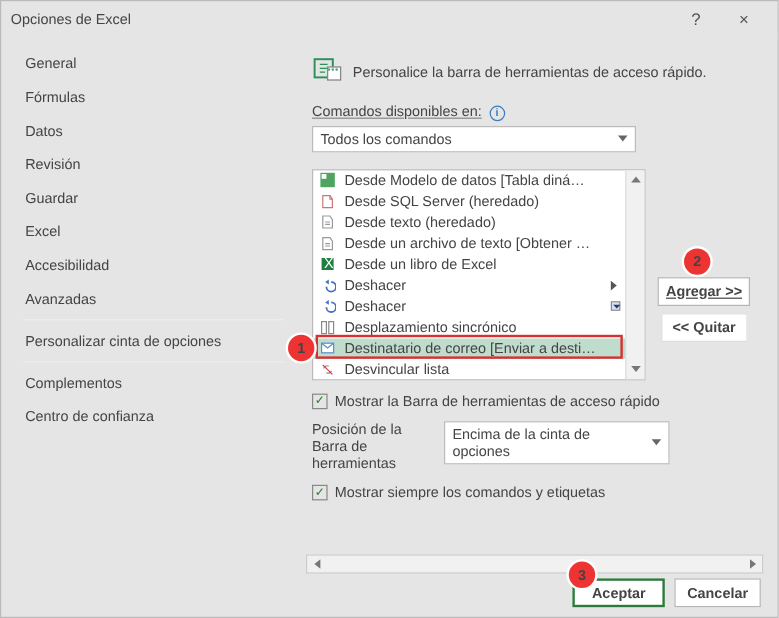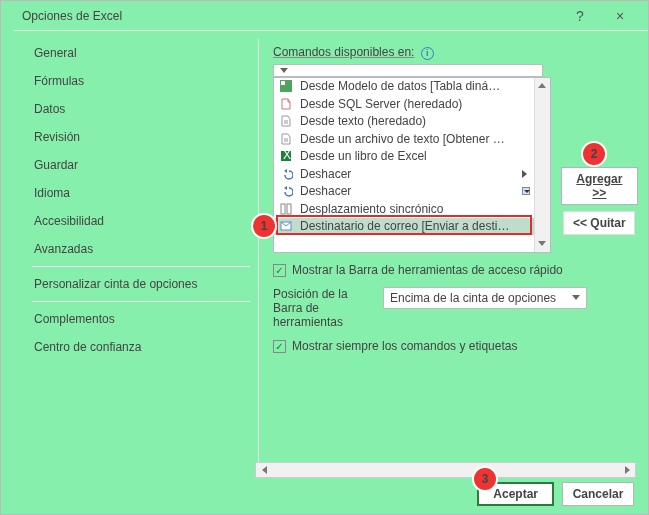--- a/index.html
+++ b/index.html
@@ -1,34 +1,34 @@
 <!DOCTYPE html>
 <html><head>
 <meta charset="utf-8">
 <style>
   * { box-sizing: border-box; margin: 0; padding: 0; font-family: "Segoe UI", Tahoma, sans-serif; font-size: 12px; color: #444; }
   body { background: #fff; width: 649px; height: 515px; }
-  .window { width: 649px; height: 515px; border: 1px solid #bbb; position: relative; background: #86efac; padding-left: 13px; }
+  .window { width: 649px; height: 515px; border: 1px solid #bbb; position: relative; background: #e5e5e5; }
   .titlebar { display: flex; align-items: center; height: 30px; padding: 0 8px; border-bottom: 1px solid #e5e5e5; }
   .titlebar .title { flex: 1; }
   .titlebar .tbtn { width: 40px; text-align: center; font-size: 14px; cursor: pointer; color: #555; }
   .body { display: flex; height: 434px; }
   .sidebar { width: 235px; border-right: 1px solid #e5e5e5; margin: 8px 0 0 10px; }
   .side-item { padding: 7px 10px; cursor: pointer; color: #535353; }
   .side-sep { border-top: 1px solid #eee; margin: 3px 8px; }
   .side-item.selected { background: #d9e8dc; color: #222; }
   .main { flex: 1; padding: 14px 10px 0 14px; position: relative; }
   .header-row { display: flex; align-items: center; gap: 8px; margin-bottom: 12px; }
   .header-icon svg { width: 26px; height: 26px; }
   .label { margin-bottom: 4px; }
   .underline { text-decoration: underline; text-decoration-color: #888; }
   .combo { display: flex; align-items: center; justify-content: space-between; border: 1px solid #bbb; padding: 3px 6px; width: 270px; background: #fff; cursor: pointer; }
   .combo .caret { border-left: 4px solid transparent; border-right: 4px solid transparent; border-top: 5px solid #666; }
   .info-icon { display: inline-flex; align-items: center; justify-content: center; width: 13px; height: 13px; border: 1px solid #3a7bbf; color: #3a7bbf; border-radius: 50%; font-size: 9px; font-weight: bold; margin-left: 3px; cursor: pointer; }
-  .listwrap { display: flex; gap: 10px; }
+  .listwrap { display: flex; gap: 10px; margin-top: 14px; }
   .listbox { width: 278px; height: 176px; border: 1px solid #bbb; position: relative; background: #fff; }
   .scroll-rail { position: absolute; right: 0; top: 0; bottom: 0; width: 16px; border-left: 1px solid #ddd; background: #f1f1f1; }
   .scroll-up, .scroll-down { height: 16px; display: flex; align-items: center; justify-content: center; cursor: pointer; }
   .scroll-up::after { content: ""; border-left: 4px solid transparent; border-right: 4px solid transparent; border-bottom: 5px solid #777; }
   .scroll-down::after { content: ""; border-left: 4px solid transparent; border-right: 4px solid transparent; border-top: 5px solid #777; }
   .li-row { display: flex; align-items: center; height: 17.5px; padding-left: 4px; gap: 6px; cursor: pointer; }
   .li-row .icon { width: 16px; display: flex; justify-content: center; }
   .li-row.sel { background: #c0dccd; }
   .li-row .more { width: 10px; margin-left: auto; margin-right: 18px; }
   .more-caret { border-top: 4px solid transparent; border-bottom: 4px solid transparent; border-left: 5px solid #555; display: inline-block; }
@@ -61,37 +61,51 @@
     <span class="tbtn">×</span>
   </div>
 
   <div class="body">
     <div class="sidebar">
       <div class="side-item"><span>General</span></div>
       <div class="side-item"><span>Fórmulas</span></div>
       <div class="side-item"><span>Datos</span></div>
       <div class="side-item"><span>Revisión</span></div>
       <div class="side-item"><span>Guardar</span></div>
-      <div class="side-item"><span>Idioma</span></div>
+      <div class="side-item"><span>Excel</span></div>
       <div class="side-item"><span>Accesibilidad</span></div>
       <div class="side-item"><span>Avanzadas</span></div>
       <div class="side-sep"></div>
       <div class="side-item"><span>Personalizar cinta de opciones</span></div>
       <div class="side-sep"></div>
       <div class="side-item"><span>Complementos</span></div>
       <div class="side-item"><span>Centro de confianza</span></div>
     </div>
 
     <div class="main">
+      <div class="header-row">
+        <span class="header-icon">
+          <svg viewBox="0 0 24 24">
+              <rect x="2" y="4" width="14" height="14" fill="none" stroke="#2d8f5b" stroke-width="1.5"></rect>
+              <path d="M6 8h6M6 11h6M6 14h4" stroke="#2d8f5b" stroke-width="1"></path>
+              <rect x="12" y="10" width="10" height="10" fill="#fff" stroke="#888"></rect>
+              <circle cx="13" cy="12" r="1" fill="#5a8"></circle>
+              <circle cx="16" cy="12" r="1" fill="#5a8"></circle>
+              <circle cx="19" cy="12" r="1" fill="#5a8"></circle>
+            </svg>
+        </span>
+        <span>Personalice la barra de herramientas de acceso rápido.</span>
+      </div>
 
       <div class="label">
         <span class="underline">Comandos disponibles en:</span>
         <span class="info-icon">i</span>
       </div>
       <div class="combo">
+        <span>Todos los comandos</span>
         <span class="caret"></span>
       </div>
 
       <div class="listwrap list-cluster">
         <div class="listbox">
           <div class="li-row">
               <span class="icon">
                 <svg width="14" height="14">
                   <rect x="1" y="1" width="12" height="12" fill="#3c9a4e" opacity="0.9"></rect>
                   <rect x="2" y="2" width="4" height="4" fill="#fff"></rect>
@@ -165,20 +179,29 @@
               <span>Desplazamiento sincrónico</span>
             </div>
           <div class="li-row sel">
               <span class="icon">
                 <svg width="14" height="14">
                   <rect x="2" y="3" width="10" height="8" fill="#fff" stroke="#5b8bd0"></rect>
                   <path d="M2 3l5 4 5-4" fill="none" stroke="#5b8bd0"></path>
                 </svg>
               </span>
               <span>Destinatario de correo [Enviar a desti…</span>
+            </div>
+          <div class="li-row">
+              <span class="icon">
+                <svg width="14" height="14">
+                  <path d="M4 6a2 2 0 0 1 2-2h2M10 8a2 2 0 0 1-2 2H6" fill="none" stroke="#888"></path>
+                  <path d="M3 3l8 8" stroke="#c44"></path>
+                </svg>
+              </span>
+              <span>Desvincular lista</span>
             </div>
 
           <div class="scroll-rail">
             <div class="scroll-up"></div>
             <div style="flex:1"></div>
             <div class="scroll-down" style="position:absolute;bottom:0;left:0;right:0;"></div>
           </div>
 
           <div class="redbox" style="left:2px; top:137px; width:256px; height:20px;"></div>
         </div>
@@ -196,21 +219,21 @@
           </div>
       </div>
 
       <div class="check-row">
         <span class="check">✓</span>
         <span><span>Mostrar la Barra de herramientas de acceso rápido</span></span>
       </div>
 
       <div class="pos-group">
         <div class="pos-label">Posición de la Barra de herramientas</div>
-        <div class="combo" style="width:204px">
+        <div class="combo" style="width:188px">
           <span>Encima de la cinta de opciones</span>
           <span class="caret"></span>
         </div>
       </div>
 
       <div class="check-row">
         <span class="check">✓</span>
         <span>Mostrar siempre los comandos y etiquetas</span>
       </div>
 

